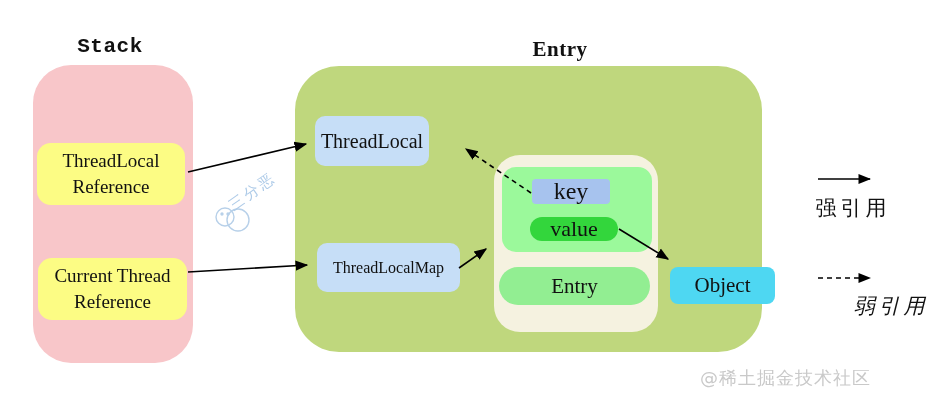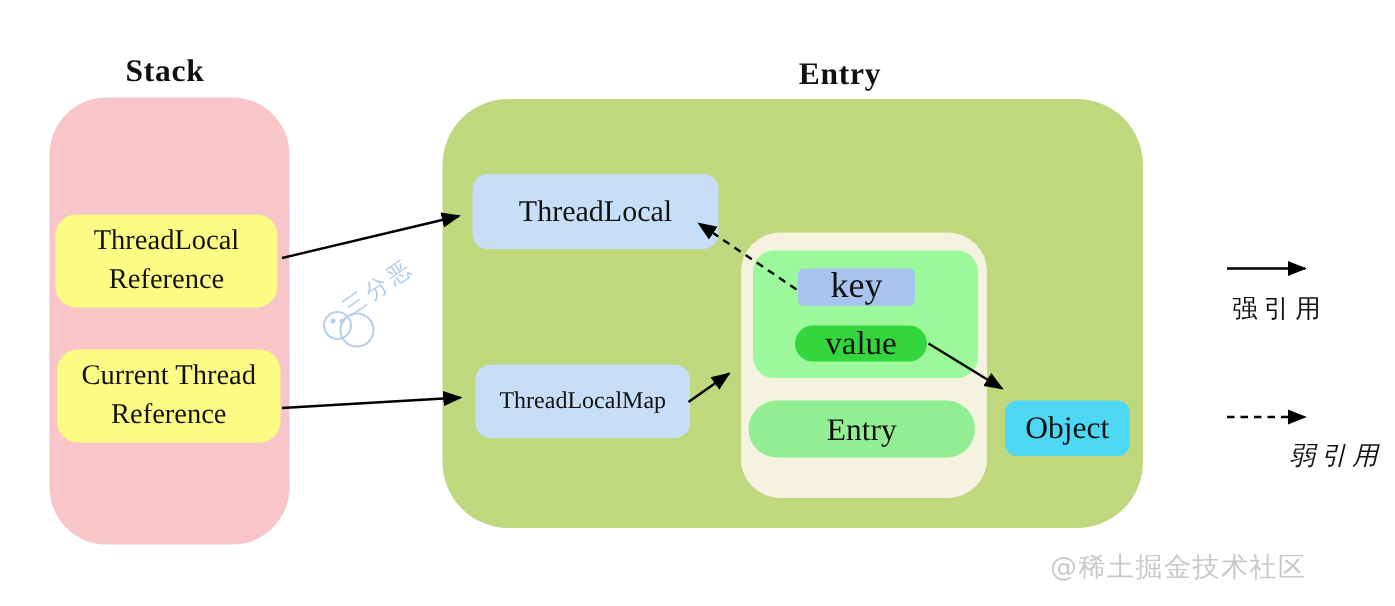--- a/index.html
+++ b/index.html
@@ -27,26 +27,26 @@
   .node{
     display:flex;align-items:center;justify-content:center;
     text-align:center;line-height:1.35;
   }
   .yellow-box{
     background:var(--stack-item-bg);border-radius:14px;
     font-size:19px;
     align-items:center;
   }
   #stack-box-1{left:37px;top:143px;width:148px;height:62px;}
-  #stack-box-2{left:38px;top:233px;width:149px;height:62px;}
+  #stack-box-2{left:38px;top:258px;width:149px;height:62px;}
   .blue-box{
     background:var(--blue-box-bg);border-radius:10px;
     font-size:20px;white-space:nowrap;
   }
-  #threadlocal-box{left:315px;top:116px;width:164px;height:50px;}
+  #threadlocal-box{left:315px;top:116px;width:114px;height:50px;}
   #threadlocalmap-box{left:317px;top:243px;width:143px;height:49px;font-size:16px;}
   #entry-wrapper{
     left:494px;top:155px;width:164px;height:177px;
     background:var(--entry-wrapper-bg);border-radius:26px;
   }
   #kv-container{
     left:502px;top:167px;width:150px;height:85px;
     background:var(--entry-container-bg);border-radius:14px;
   }
   #key-box{
@@ -55,27 +55,27 @@
   }
   #value-box{
     left:530px;top:217px;width:88px;height:24px;
     background:var(--value-bg);border-radius:12px;font-size:22px;
   }
   #entry-box{
     left:499px;top:267px;width:151px;height:38px;
     background:var(--entry-bg);border-radius:19px;font-size:21px;
   }
   #object-box{
-    left:670px;top:267px;width:83px;height:37px;
+    left:670px;top:267px;width:105px;height:37px;
     background:var(--object-bg);border-radius:8px;font-size:21px;
   }
-  #stack-title{left:60px;top:35px;width:100px;}
+  #stack-title{left:60px;top:35px;width:100px;font-family:Liberation Mono, monospace;}
   #heap-title{left:500px;top:37px;width:120px;}
   .legend-label{
-    font-size:17px;text-align:center;letter-spacing:4px;
+    font-size:21px;text-align:center;letter-spacing:4px;
     width:100px;
   }
   #legend-strong-label{left:803px;top:194px;}
   #legend-weak-label{left:841px;top:292px;font-style:italic;}
   #arrow-layer{left:0;top:0;pointer-events:none;}
   .arrow{stroke:var(--arrow);stroke-width:1.6;fill:none;}
   .arrow.dashed{stroke-dasharray:5 4;}
   #author-watermark-text{
     left:236px;top:196px;
     font-size:15px;color:var(--watermark-blue);

